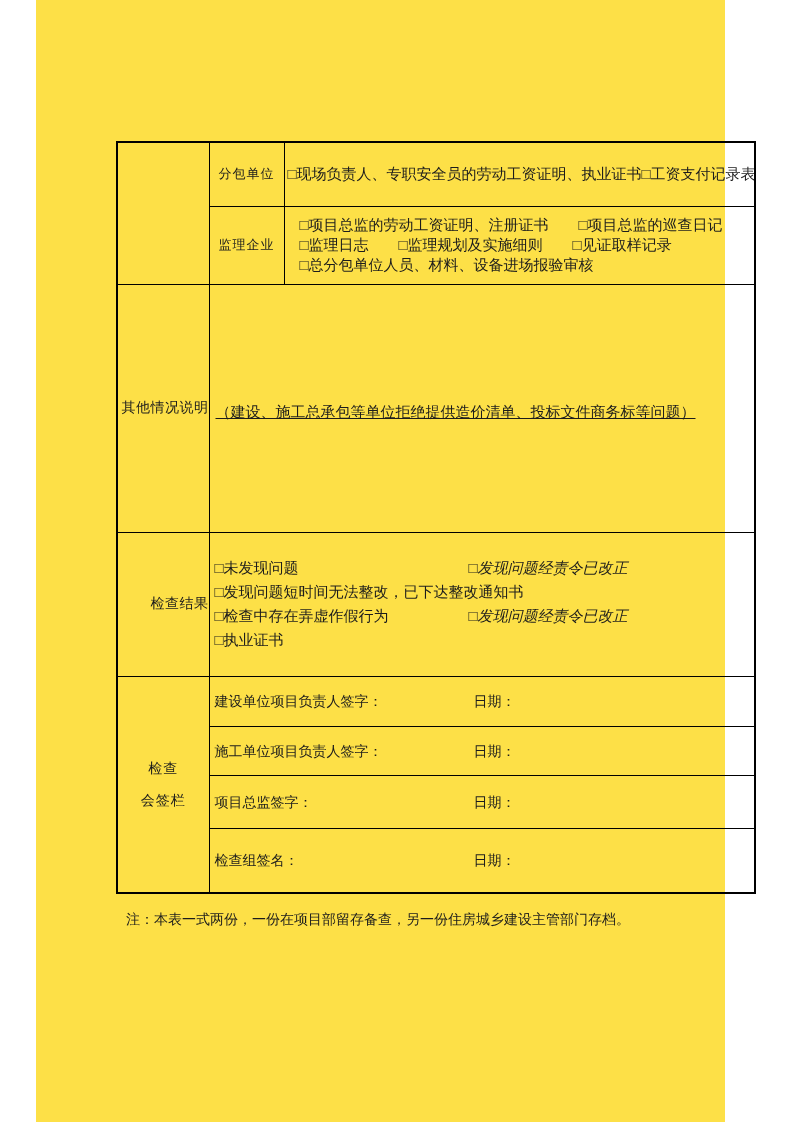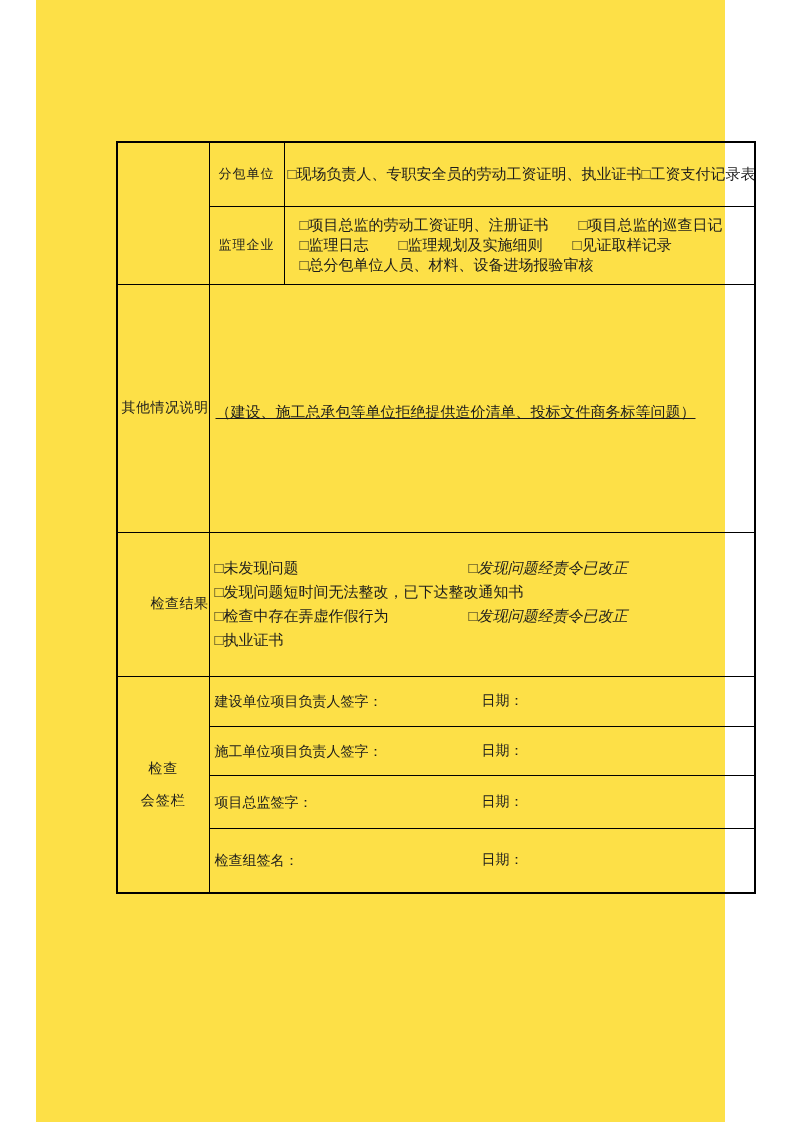--- a/index.html
+++ b/index.html
@@ -90,23 +90,22 @@
   }
   .sign-row-inner {
     position: relative;
     padding-left: 5px;
     height: 20px;
     line-height: 20px;
     white-space: nowrap;
   }
   .sign-row-inner .date-label {
     position: absolute;
-    left: 272px;
+    left: 264px;
     top: 0;
-    font-family: Liberation Serif, serif;
   }
   .signoff-label {
     text-align: center;
     line-height: 32px;
     font-size: 14px;
     letter-spacing: 1px;
   }
   .footnote {
     position: absolute;
     left: 90px;
@@ -213,14 +212,15 @@
       <td colspan="2">
         <div class="sign-row-inner">
           <span>检查组签名：</span>
           <span class="date-label">日期：</span>
         </div>
       </td>
     </tr>
   </tbody>
     </table>
 
+  <div class="footnote">注：本表一式两份，一份在项目部留存备查，另一份住房城乡建设主管部门存档。</div>
 
 </div>
 
 </body></html>

